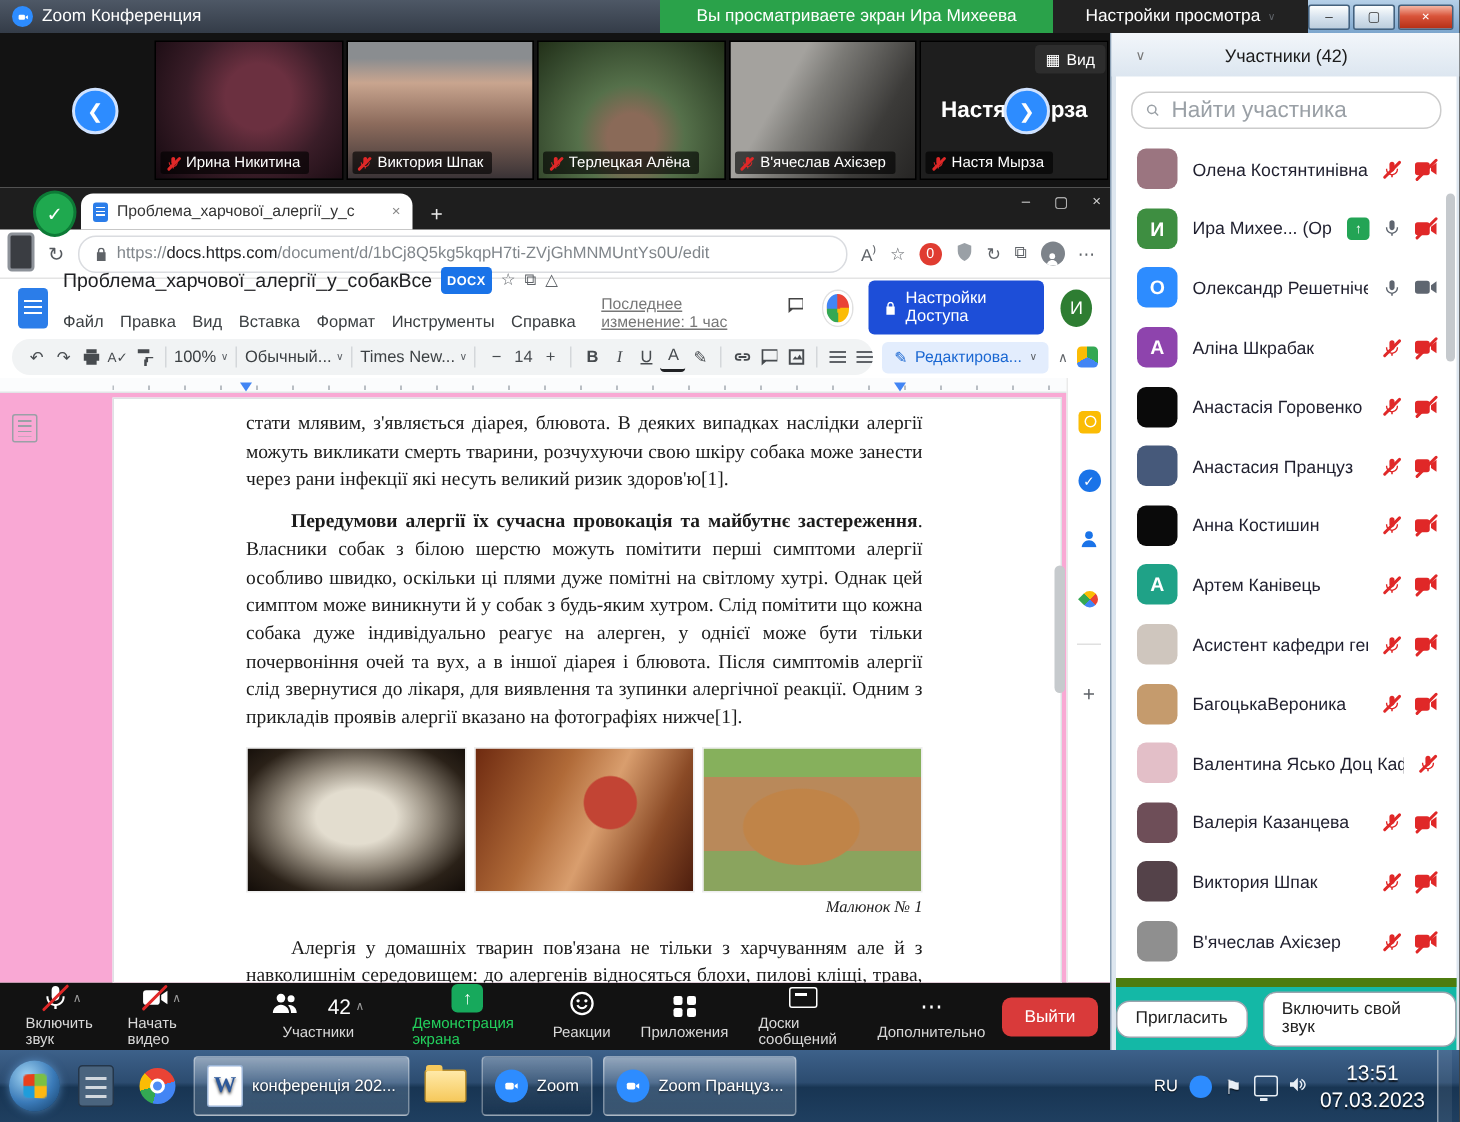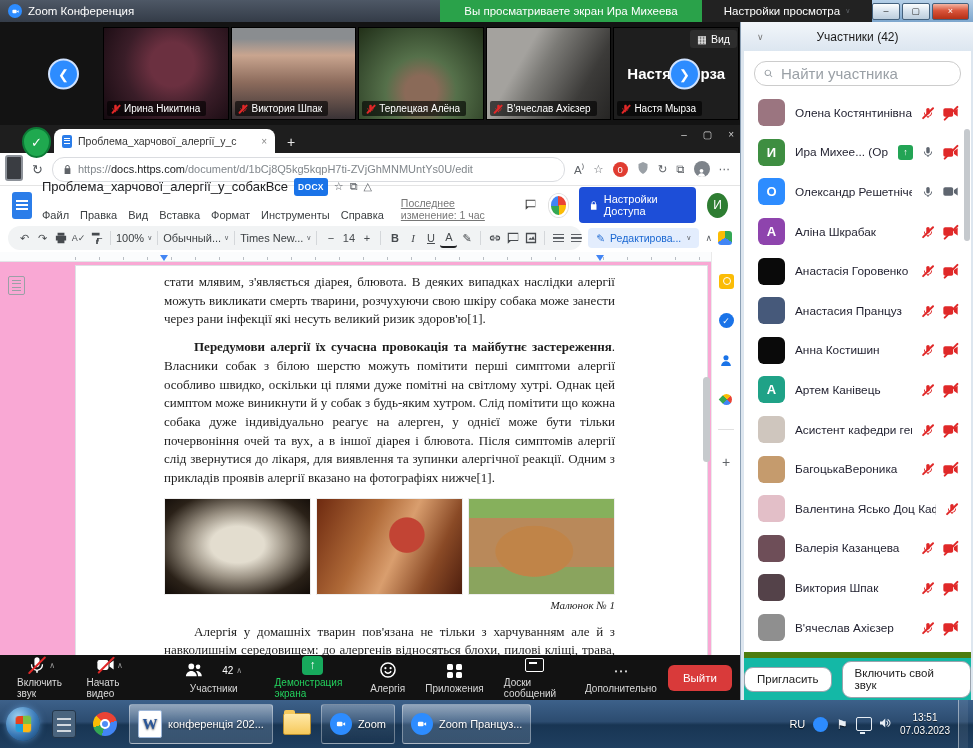--- a/index.html
+++ b/index.html
@@ -100,21 +100,21 @@
   .spt{width:15px;height:15px;border-radius:50%;background:#1a73e8;color:#fff;font-size:9px;display:flex;align-items:center;justify-content:center}
   .spc{color:#1a73e8}
   .spm{width:11px;height:11px;background:conic-gradient(#ea4335 0 90deg,#4285f4 0 180deg,#34a853 0 270deg,#fbbc05 0 360deg);border-radius:50% 50% 50% 0;transform:rotate(45deg)}
   .spdiv{width:16px;height:1px;background:#e0e0e0}
   .spplus{color:#5f6368;font-size:14px}
   
   .ztoolbar{height:45px;background:#121212;display:flex;align-items:center;padding:0 8px;flex:none;gap:2px}
   .zitem{display:flex;flex-direction:column;align-items:center;justify-content:center;font-size:10px;color:#d9d9d9;gap:2.5px;padding:0 9px;height:100%}
   .zico{height:19px;display:flex;align-items:center;gap:3px;color:#fff}
   .zchev{color:#9a9a9a;font-size:8px}
-  .cnt42{font-size:10px;color:#fff;margin-left:16px}
+  .cnt42{font-size:14px;color:#fff;margin-left:16px}
   .shic{width:21px;height:19px;background:#17a95c;border-radius:4px;color:#fff;display:flex;align-items:center;justify-content:center;font-size:12px}
   .glabel{color:#23d15d}
   .appsgrid{display:grid;grid-template:repeat(2,6px)/repeat(2,6px);gap:2.5px}
   .appsgrid i{background:#fff;border-radius:1.5px}
   .boardic{width:17px;height:12px;border:1.6px solid #fff;border-radius:2px;position:relative}
   .boardic::after{content:"";position:absolute;left:3px;top:3px;width:8px;height:1.5px;background:#fff}
   .leave{margin-left:auto;background:#d93a3a;color:#fff;border-radius:6px;padding:7px 15px;font-size:11.5px}
   
   .panel{position:absolute;left:740px;top:22px;width:233px;height:678px;background:#dde6ef;border-left:1px solid #8ba0b5;display:flex;flex-direction:column;z-index:4}
   .phead{height:29px;display:flex;align-items:center;justify-content:center;font-size:12px;color:#1b1b1b;position:relative;background:linear-gradient(#f2f6fa,#dce6f0);flex:none}
@@ -142,21 +142,21 @@
   .chromeic::after{content:"";position:absolute;left:7px;top:7px;width:10px;height:10px;border-radius:50%;background:#4f8df5;border:2px solid #fff;box-sizing:border-box}
   .titem{height:38px;display:flex;align-items:center;gap:6px;padding:0 8px;border:1px solid rgba(255,255,255,.35);border-radius:3px;background:linear-gradient(rgba(255,255,255,.28),rgba(255,255,255,.07) 50%,rgba(0,0,0,.12));color:#fff;font-size:11px;text-shadow:0 1px 2px rgba(0,0,0,.7);max-width:128px}
   .titem.active{background:linear-gradient(rgba(255,255,255,.45),rgba(200,225,255,.2) 50%,rgba(255,255,255,.12))}
   .titem span{white-space:nowrap;overflow:hidden}
   .wordic{width:22px;height:26px;background:#fff;border-radius:2px;display:flex;align-items:center;justify-content:center;color:#2b579a;font-weight:bold;font-size:15px;font-family:"Liberation Serif",serif;border:1px solid #9db6d8;flex:none}
   .folderic{width:26px;height:20px;background:linear-gradient(#ffe9a8,#f6c95c);border-radius:2px;position:relative;border:1px solid #b98f2f}
   .folderic::before{content:"";position:absolute;left:0;top:-4px;width:11px;height:4px;background:#f6c95c;border-radius:2px 2px 0 0}
   .zoomic{width:22px;height:22px;border-radius:50%;background:#2d8cff;display:flex;align-items:center;justify-content:center;color:#fff;flex:none}
   .tray{margin-left:auto;display:flex;align-items:center;gap:8px;color:#fff;font-size:11px;text-shadow:0 1px 1px rgba(0,0,0,.8);padding-right:3px}
   .trayzoom{width:15px;height:15px;border-radius:50%;background:#2d8cff}
-  .clock{text-align:center;font-size:10px;line-height:1.3}
+  .clock{text-align:center;font-size:14px;line-height:1.3}
   .showdesk{width:9px;height:48px;border-left:1px solid rgba(255,255,255,.45);background:rgba(255,255,255,.07)}
   .netic{width:14px;height:12px;border:1.5px solid #e6edf4;border-radius:2px;position:relative}
   .netic::after{content:"";position:absolute;left:3px;bottom:-4px;width:5px;height:2px;background:#e6edf4}
 </style>
 </head>
 <body>
 
 <svg width="0" height="0" style="position:absolute">
   <symbol id="s-mic" viewBox="0 0 16 16">
       <path d="M8 1.2c-1.3 0-2.3 1-2.3 2.3v4.1c0 1.3 1 2.3 2.3 2.3s2.3-1 2.3-2.3V3.5C10.3 2.2 9.3 1.2 8 1.2z"></path>
@@ -525,21 +525,21 @@
             <span class="shic">↑</span>
           </span>
         <span class="glabel">Демонстрация экрана</span>
       </div>
       <div class="zitem">
         <span class="zico">
             <span><svg class="s18" style="color:#fff">
                 <use href="#s-smile"></use>
               </svg></span>
           </span>
-        <span>Алергія</span>
+        <span>Реакции</span>
       </div>
       <div class="zitem">
         <span class="zico">
             <span class="appsgrid">
               <i></i>
               <i></i>
               <i></i>
               <i></i>
             </span>
           </span>

